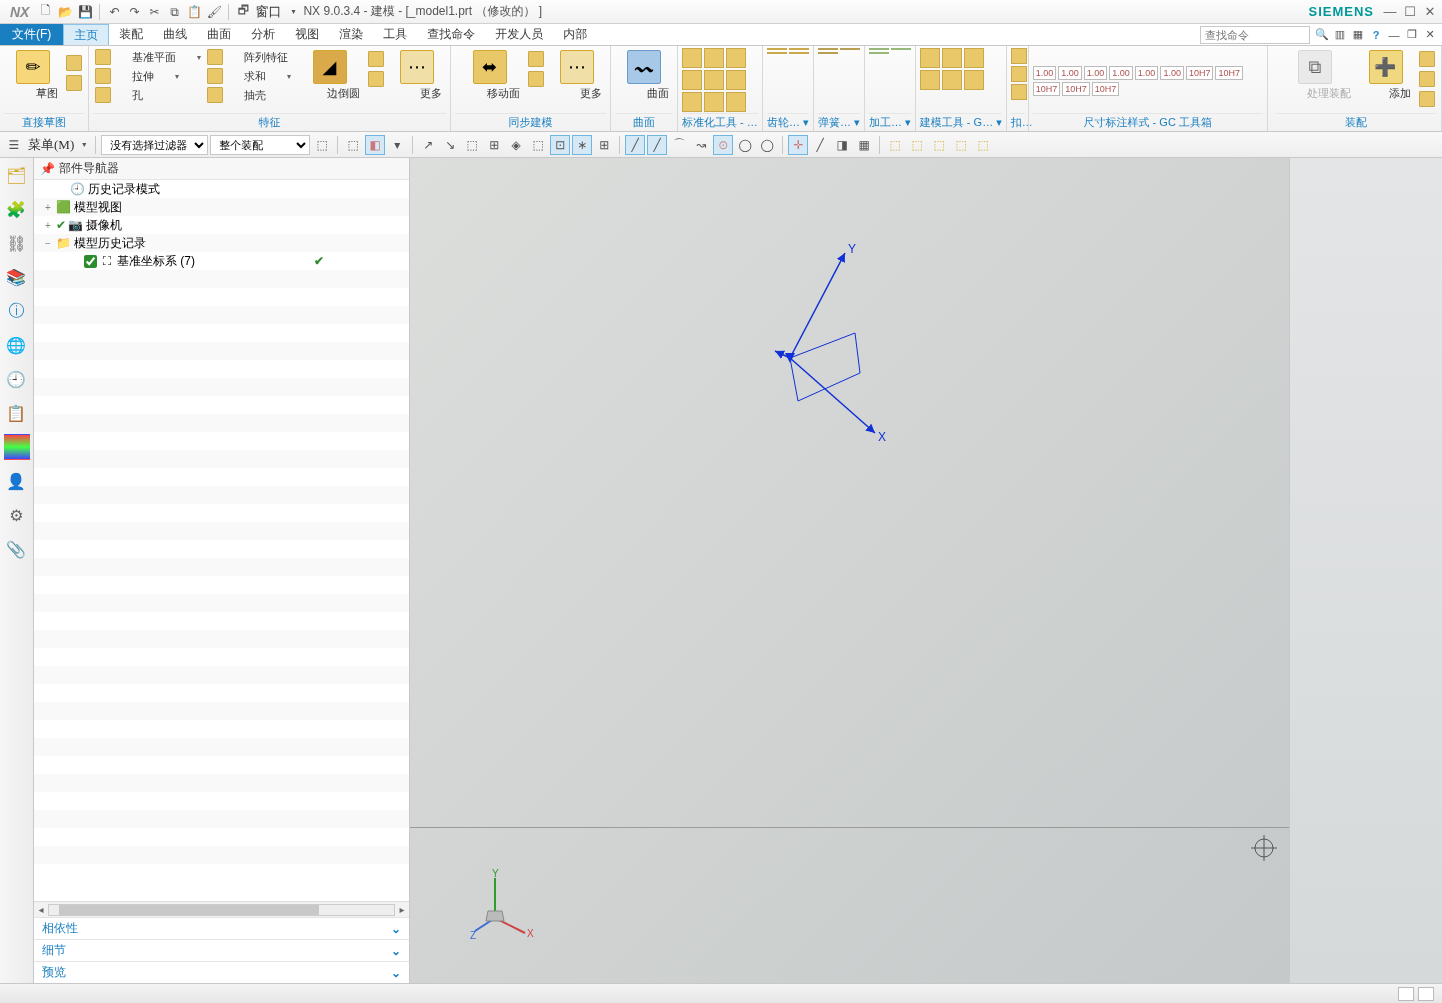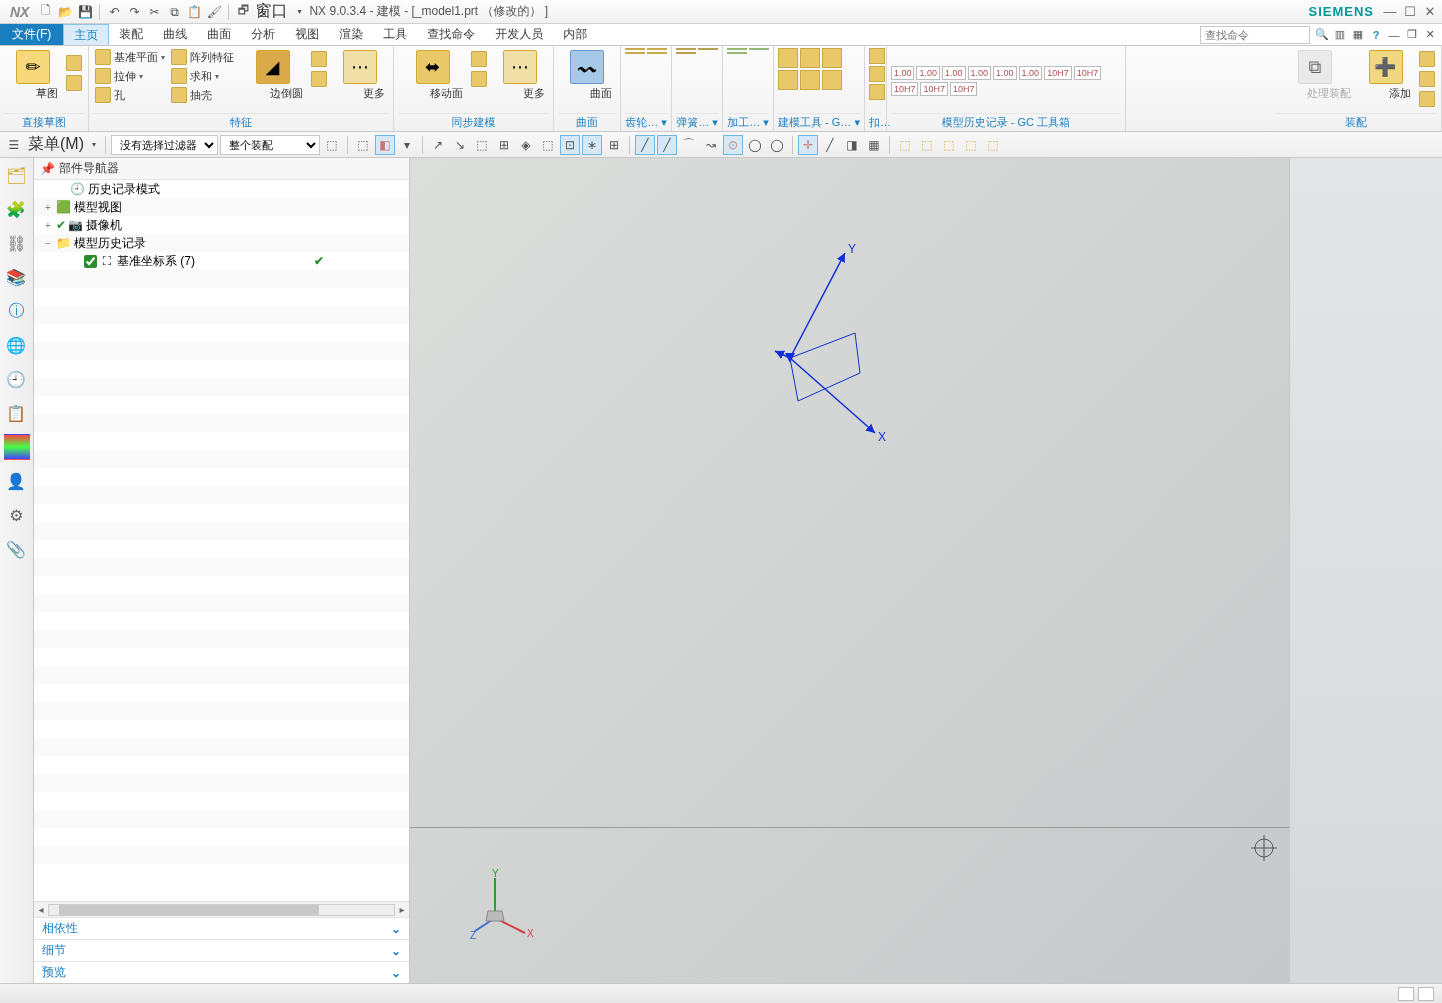--- a/index.html
+++ b/index.html
@@ -25,37 +25,37 @@
 .mri { width:16px; height:16px; display:flex; align-items:center; justify-content:center; cursor:pointer; color:#555; font-size:11px; }
 
 
 .ribbon { height: 86px; background:linear-gradient(#fcfcfc,#f2f2f2); border-bottom:1px solid #c8c8c8; display:flex; overflow:hidden; }
 .ribbon-group { border-right:1px solid #d8d8d8; display:flex; flex-direction:column; padding:2px 4px 0; }
 .rg-body { flex:1; display:flex; align-items:flex-start; gap:2px; }
 .rg-label { text-align:center; color:#1a7fc1; font-size:11px; padding:1px 0; border-top:1px solid #e6e6e6; white-space:nowrap; }
 .rg-col { display:flex; flex-direction:column; align-items:center; justify-content:flex-start; padding:2px 4px; cursor:pointer; }
 .rg-big-icon { width:34px; height:34px; background:#f6d77a; border:1px solid #d4a82c; border-radius:2px; margin-bottom:2px; display:flex; align-items:center; justify-content:center; font-size:18px; }
 .rg-lbl { font-size:11px; color:#333; white-space:nowrap;margin-left:28px; }
-.rg-row { display:flex; align-items:center; gap:3px; padding:1px 2px; cursor:pointer; font-size:11px; color:#333; white-space:nowrap; }
+.rg-row { display:flex; align-items:center; gap:21px; padding:1px 2px; cursor:pointer; font-size:11px; color:#333; white-space:nowrap; }
 .rg-row .sm-icon { width:16px; height:16px; background:#e8c868; border:1px solid #c9a94a; border-radius:1px; }
 .rg-row .arrow { font-size:8px; color:#666; }
 .rg-mini-grid { display:grid; grid-template-columns:repeat(3,20px); grid-auto-rows:20px; gap:2px; }
 .rg-mini-grid .mi { background:#e8c868; border:1px solid #c9a94a; cursor:pointer; }
 .rg-dim { display:flex; gap:2px; font-size:9px; flex-wrap:wrap; width:230px; }
 .rg-dim span { border:1px solid #bbb; padding:1px 2px; background:#fff; color:#b05050; cursor:pointer; }
 .rg-disabled .rg-big-icon { background:#e0e0e0; border-color:#c0c0c0; opacity:.6; }
 .rg-disabled .rg-lbl { color:#aaa; }
 
 
 .toolbar2 { height:26px; background:linear-gradient(#f8f8f8,#eee); border-bottom:1px solid #c8c8c8; display:flex; align-items:center; padding:0 4px; gap:2px; }
 .tb2-btn { width:20px; height:20px; display:flex; align-items:center; justify-content:center; cursor:pointer; color:#555; font-size:12px; border:1px solid transparent; }
 .tb2-btn.active { background:#d5e8f5; border-color:#6fb6e0; }
 .tb2-sep { width:1px; height:18px; background:#c8c8c8; margin:0 3px; }
 .tb2-combo { height:20px; border:1px solid #c8c8c8; background:#fff; font-size:11px; padding:0 4px; min-width:100px; }
-.tb2-text { font-size:16px; color:#333; padding:0 2px; }
+.tb2-text { font-size:13px; color:#333; padding:0 2px;font-family:Liberation Serif, serif; }
 
 
 .main { display:flex; height:calc(1003px - 24px - 22px - 86px - 26px - 20px); }
 .sidebar-left { width:34px; background:linear-gradient(90deg,#f6f6f6,#ececec); border-right:1px solid #c8c8c8; display:flex; flex-direction:column; padding-top:4px; gap:8px; align-items:center; }
 .sl-btn { width:26px; height:26px; display:flex; align-items:center; justify-content:center; cursor:pointer; font-size:16px; color:#666; border:1px solid transparent; }
 
 .nav-panel { width:376px; background:#fff; border-right:1px solid #c8c8c8; display:flex; flex-direction:column; }
 .nav-title { height:22px; display:flex; align-items:center; padding:0 6px; font-size:12px; color:#333; border-bottom:1px solid #e4e4e4; background:#f7f7f7; }
 .nav-title .pin { margin-right:4px; color:#888; }
 .nav-head { height:20px; display:flex; align-items:center; background:linear-gradient(#f4f4f4,#e9e9e9); border-bottom:1px solid #dcdcdc; font-size:11px; color:#333; }
@@ -242,20 +242,36 @@
   <div class="ribbon-group">
     <div class="rg-body">
       <div class="rg-col">
         <div class="rg-big-icon" style="background:#a8c8e8;border-color:#6a9acb;">〰</div>
         <div class="rg-lbl">曲面</div>
       </div>
     </div>
     <div class="rg-label">曲面</div>
   </div>
 
+  <div class="ribbon-group">
+    <div class="rg-body">
+        <div class="rg-mini-grid">
+      <div class="mi"></div>
+          <div class="mi"></div>
+          <div class="mi"></div>
+      <div class="mi"></div>
+          <div class="mi"></div>
+          <div class="mi"></div>
+      <div class="mi"></div>
+          <div class="mi"></div>
+          <div class="mi"></div>
+    </div>
+      </div>
+    <div class="rg-label">标准化工具 - …</div>
+  </div>
 
   <div class="ribbon-group">
     <div class="rg-body">
         <div style="display:grid;grid-template-columns:20px 20px;gap:2px;">
       <div class="mi" style="background:#e8c868;border:1px solid #c9a94a;"></div>
       <div class="mi" style="background:#e8c868;border:1px solid #c9a94a;"></div>
       <div class="mi" style="background:#e8c868;border:1px solid #c9a94a;"></div>
       <div class="mi" style="background:#e8c868;border:1px solid #c9a94a;"></div>
     </div>
       </div>
@@ -318,21 +334,21 @@
         <span>1.00</span>
         <span>1.00</span>
         <span>1.00</span>
         <span>10H7</span>
         <span>10H7</span>
         <span>10H7</span>
         <span>10H7</span>
         <span>10H7</span>
       </div>
     </div>
-    <div class="rg-label">模型历史记录 - GC 工具箱</div>
+    <div class="rg-label">尺寸标注样式 - GC 工具箱</div>
   </div>
 
   <div class="ribbon-group" style="margin-left:auto;">
     <div class="rg-body">
       <div class="rg-col rg-disabled">
         <div class="rg-big-icon">⧉</div>
         <div class="rg-lbl">处理装配</div>
       </div>
       <div class="rg-col">
         <div class="rg-big-icon" style="background:#f0d880;">➕</div>

